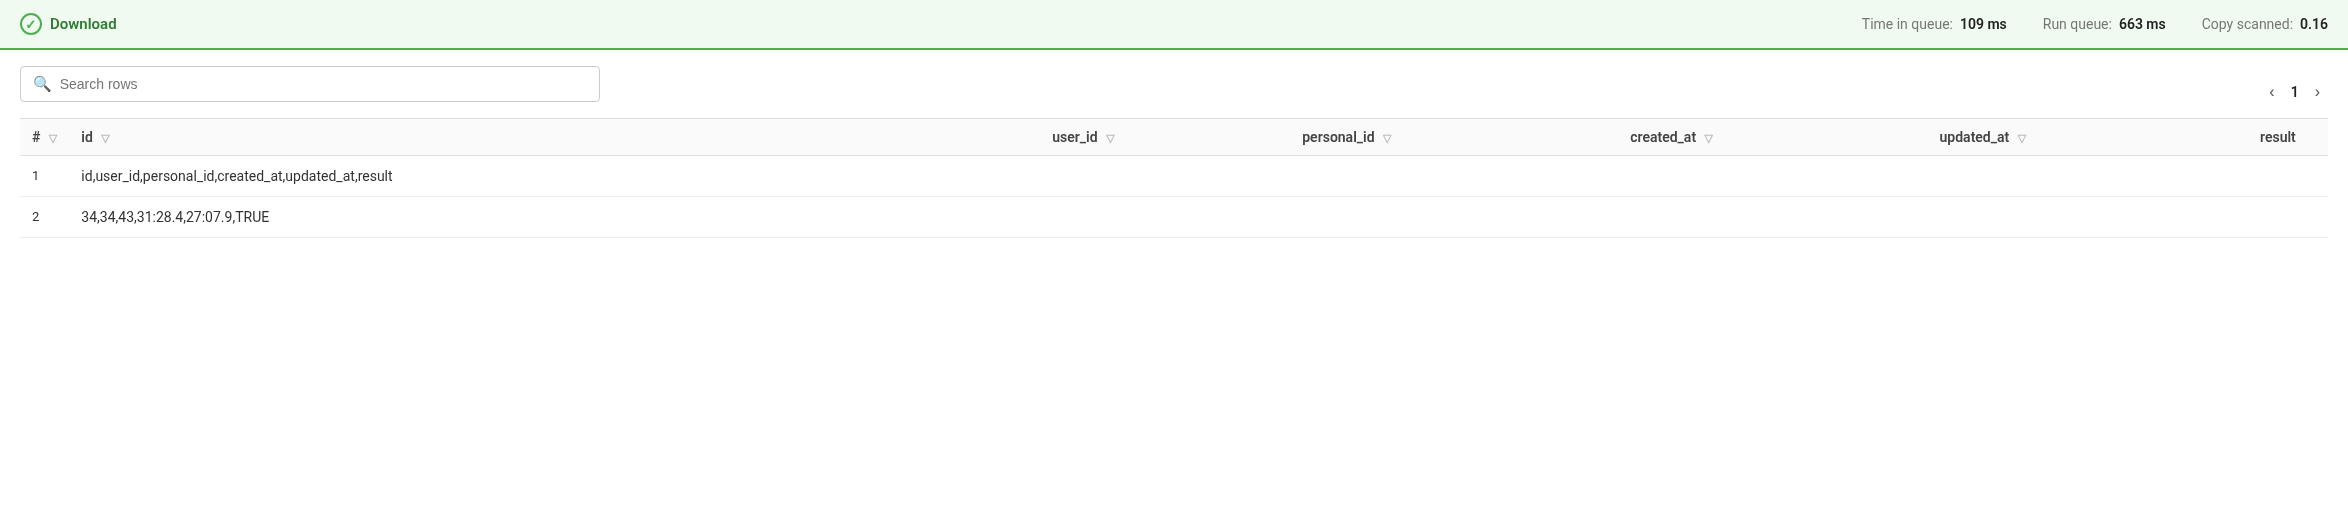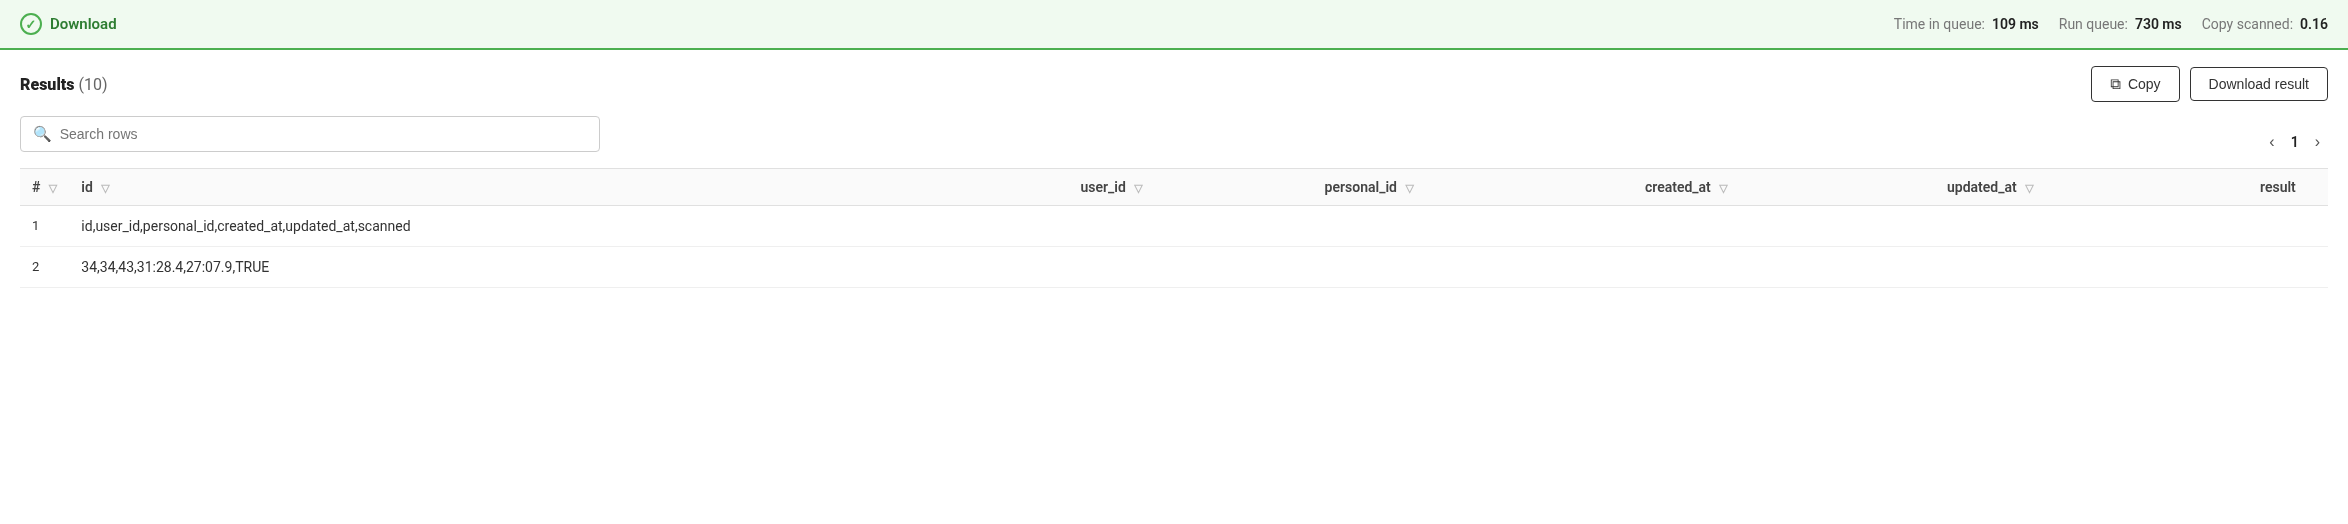--- a/index.html
+++ b/index.html
@@ -42,21 +42,21 @@
       align-items: center;
       justify-content: center;
       color: #4caf50;
       font-size: 13px;
     }
 
     .status-metrics {
       margin-left: auto;
       display: flex;
       align-items: center;
-      gap: 20px;
+      gap: 36px;
       color: #555;
       font-size: 14px;
       justify-content: space-between;
     }
 
     .metric-label {
       color: #777;
     }
 
     .metric-value {
@@ -238,45 +238,30 @@
     </div>
     <span>Download</span>
   </div>
   <div class="status-metrics">
     <span>
       <span class="metric-label">Time in queue:</span>
       &nbsp;<span class="metric-value">109 ms</span>
     </span>
     <span>
       <span class="metric-label">Run queue:</span>
-      &nbsp;<span class="metric-value">730 ms</span>
+      &nbsp;<span class="metric-value">663 ms</span>
     </span>
     <span>
       <span class="metric-label">Copy scanned:</span>
       &nbsp;<span class="metric-value">0.16</span>
     </span>
   </div>
 </div>
 
 <div class="results-section">
-  <div class="results-header">
-    <div class="results-title">
-      <strong>Results</strong>
-      <span class="results-count">(10)</span>
-    </div>
-    <div class="header-actions">
-      <button class="btn btn-copy">
-        <span class="copy-icon">⧉</span>
-        <span>Copy</span>
-      </button>
-      <button class="btn btn-download">
-        <span>Download result</span>
-      </button>
-    </div>
-  </div>
 
   <div class="search-pagination-row">
     <div class="search-bar">
       <span class="search-icon">🔍</span>
       <input type="text" class="search-input" placeholder="Search rows" style="">
     </div>
     <div class="pagination" style="margin-left: auto;">
       <button class="pagination-btn">‹</button>
       <span class="pagination-num">1</span>
       <button class="pagination-btn">›</button>
@@ -306,21 +291,21 @@
             updated_at <span class="sort-icon">▽</span>
           </th>
           <th class="active-col">
             result
           </th>
         </tr>
       </thead>
       <tbody id="table-body">
       <tr>
             <td class="td-row-num">1</td>
-            <td>id,user_id,personal_id,created_at,updated_at,scanned</td>
+            <td>id,user_id,personal_id,created_at,updated_at,result</td>
             <td></td>
             <td></td>
             <td></td>
             <td></td>
             <td></td>
           </tr>
           <tr>
             <td class="td-row-num">2</td>
             <td>34,34,43,31:28.4,27:07.9,TRUE</td>
             <td></td>

